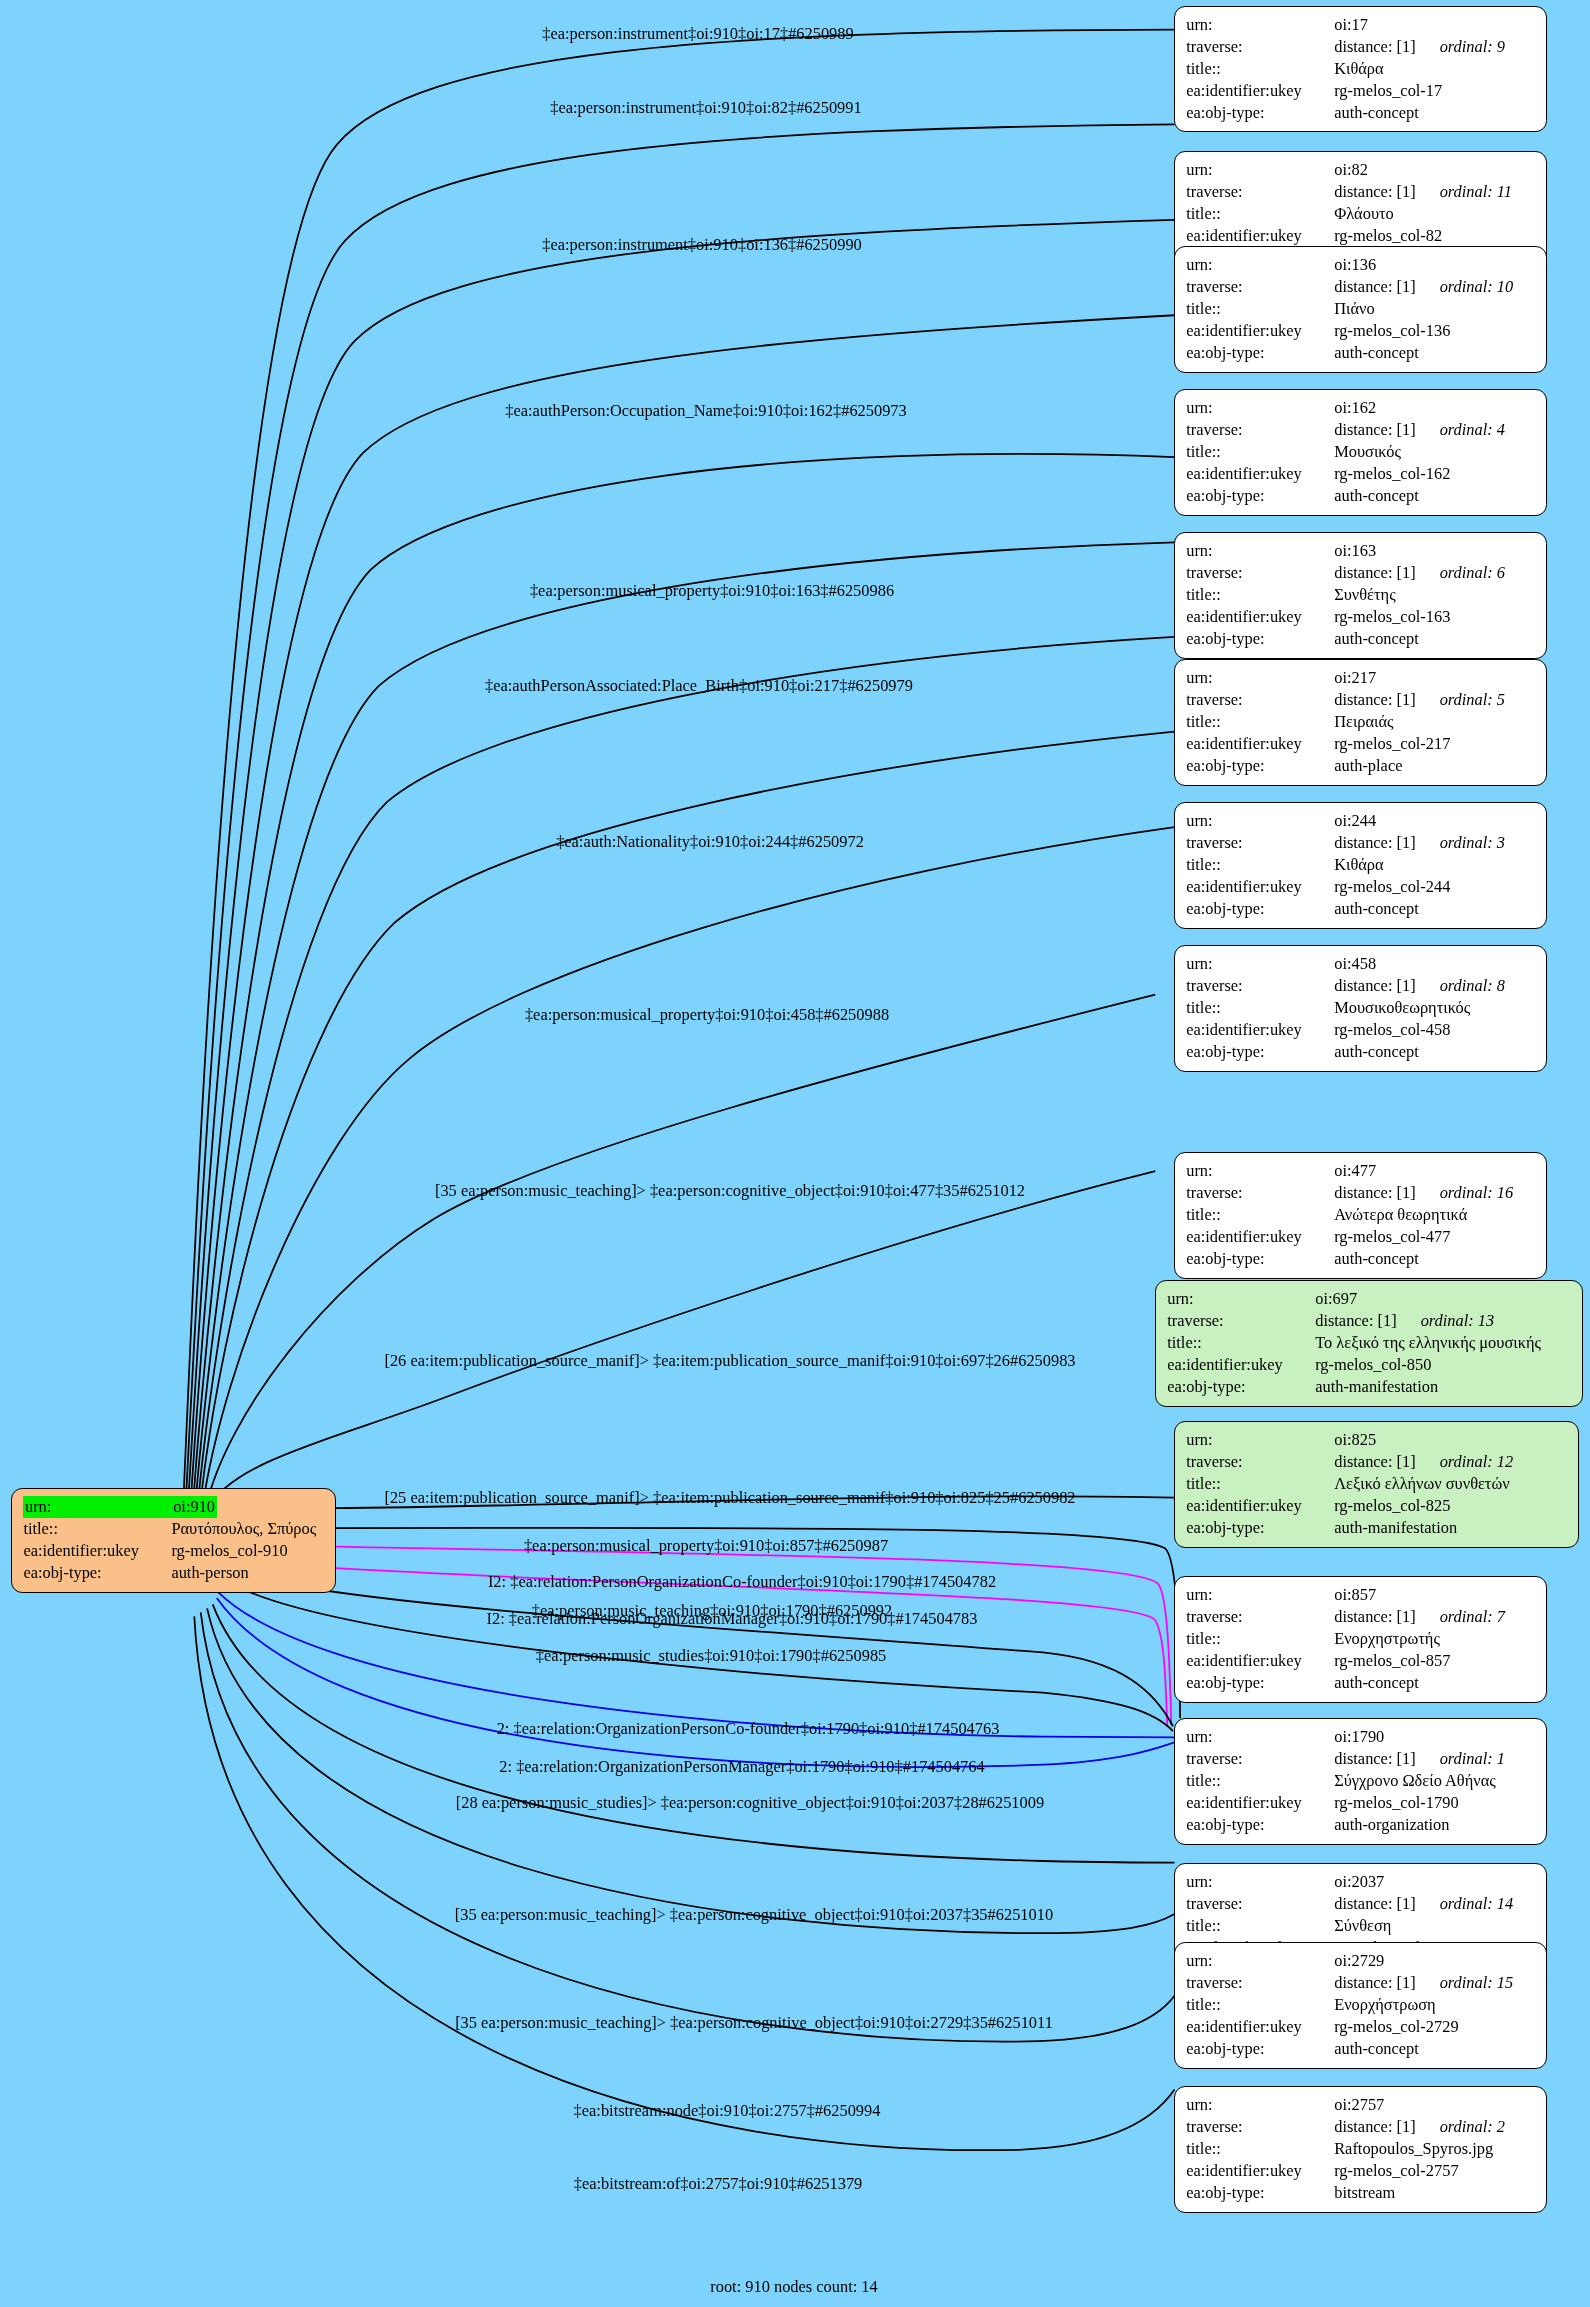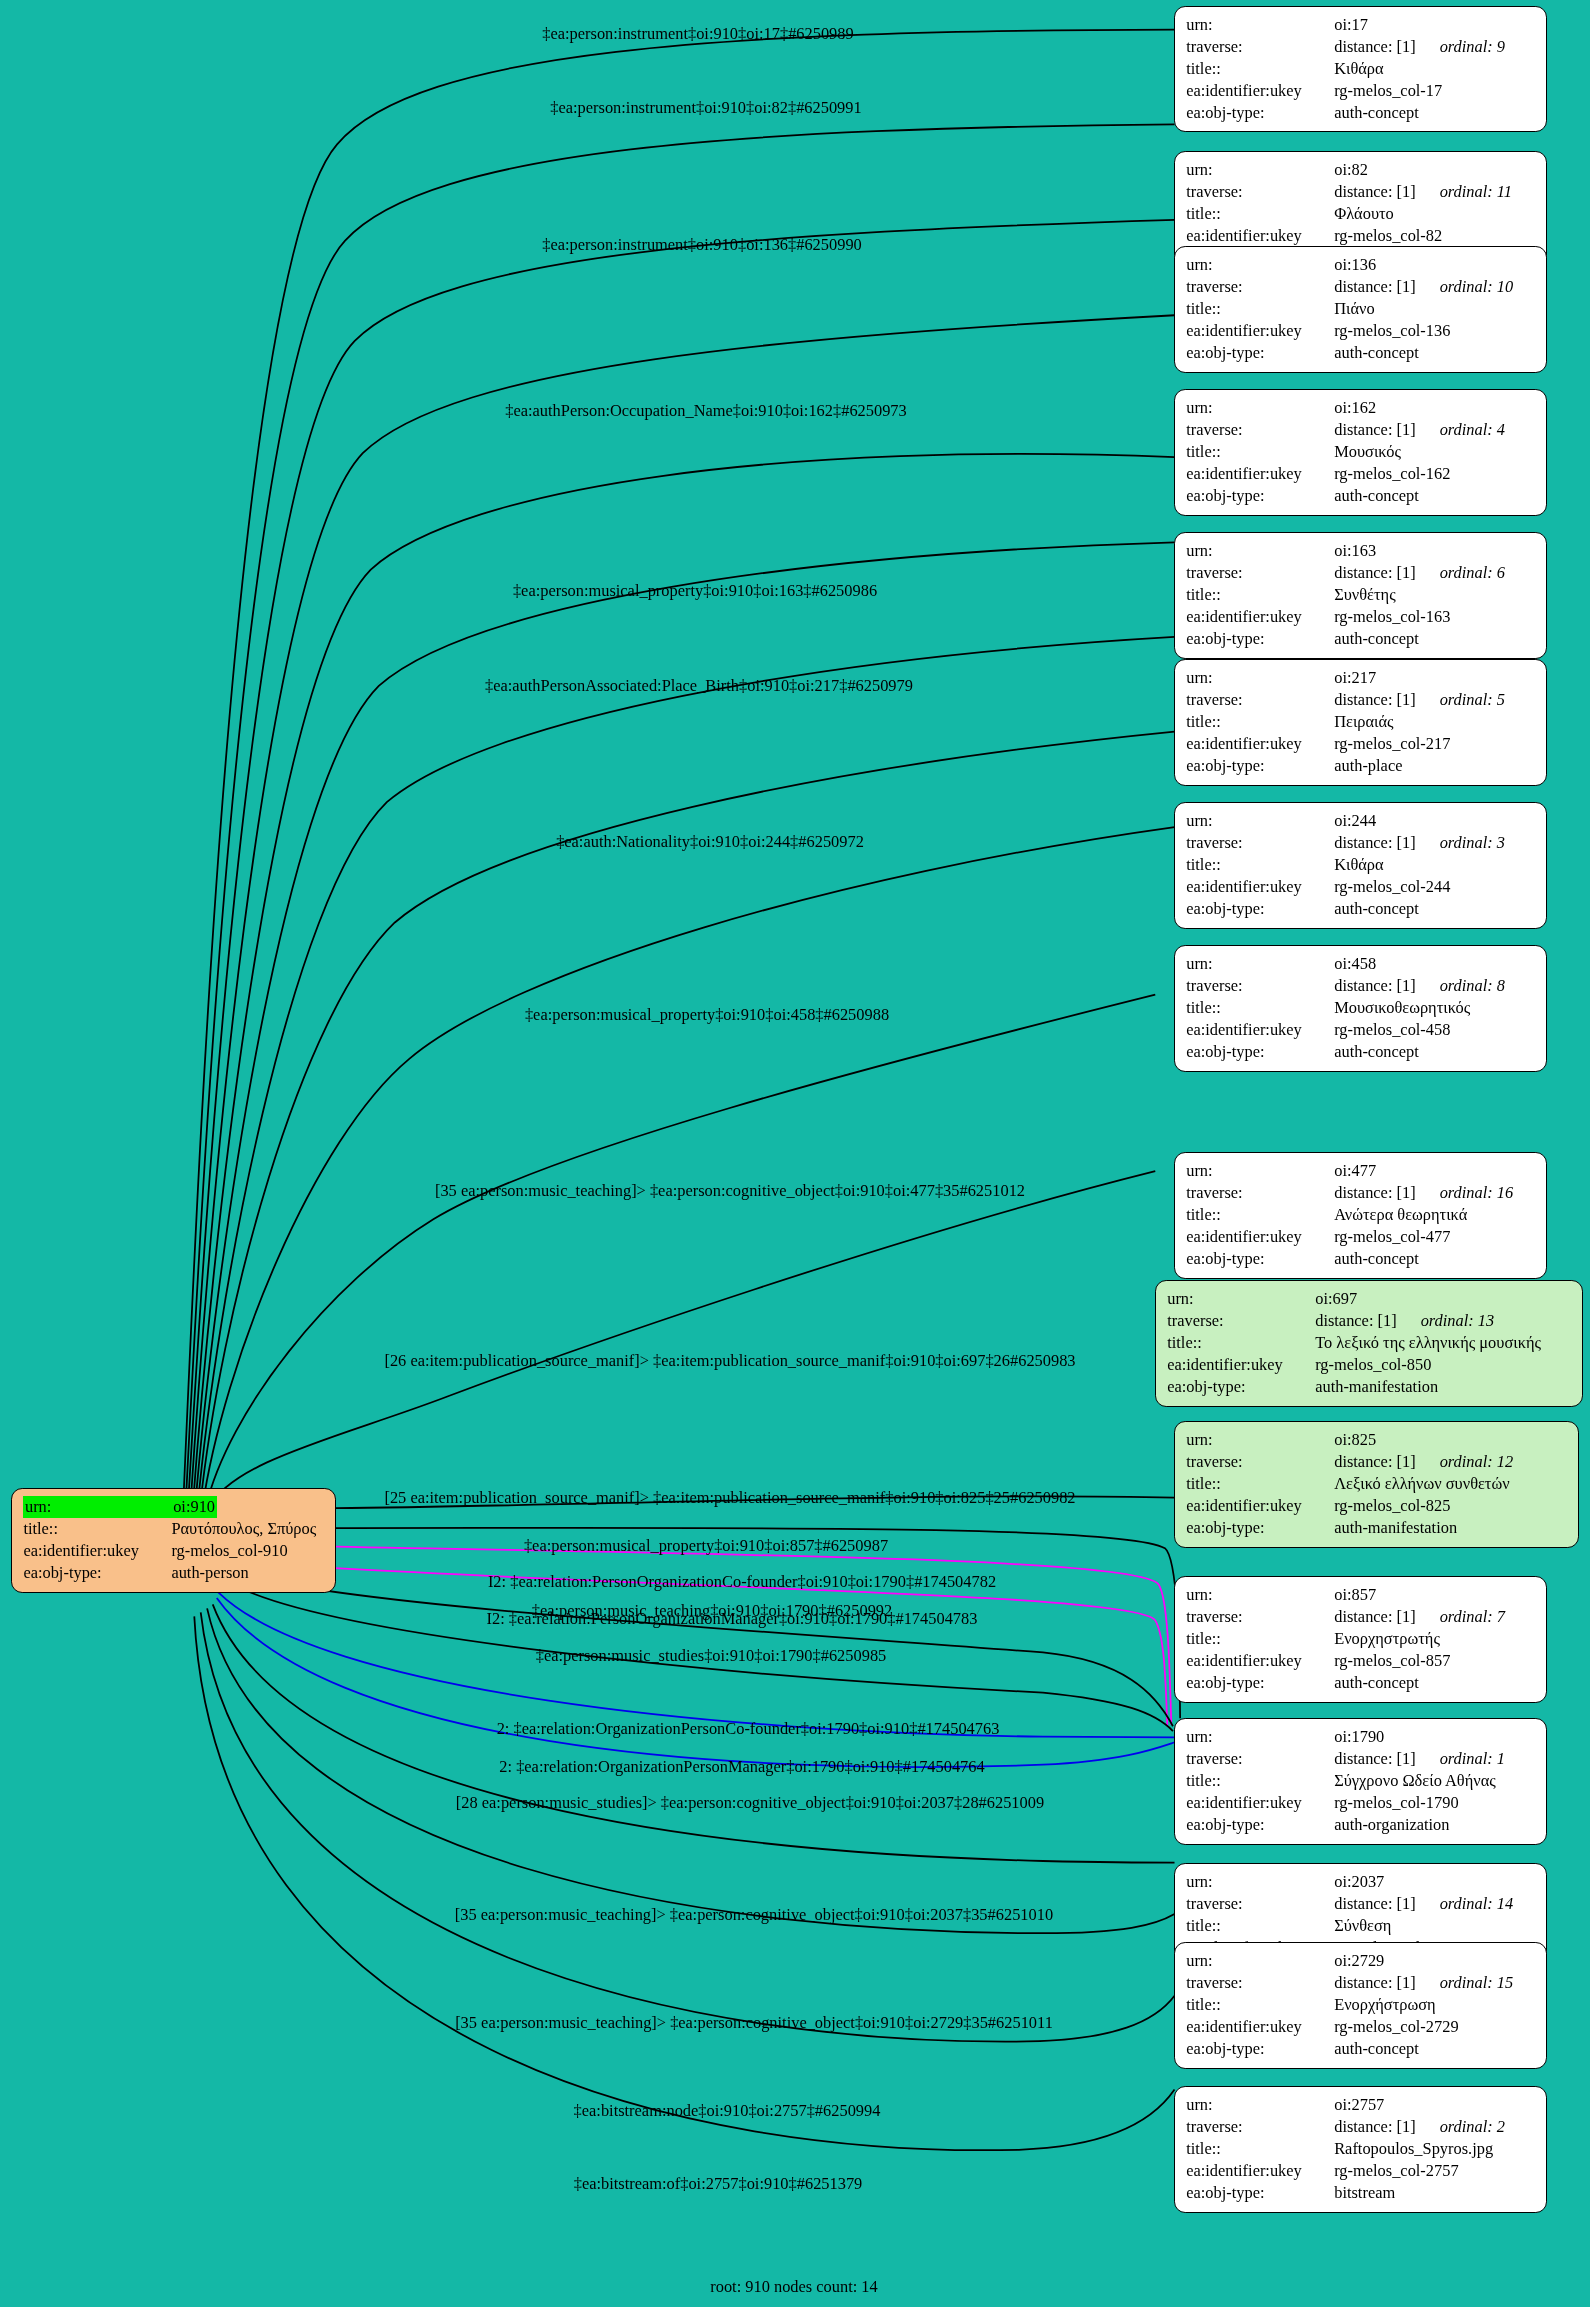--- a/index.html
+++ b/index.html
@@ -4,21 +4,21 @@
 <style>
   html, body {
     margin: 0;
     padding: 0;
     background: #ffffff;
   }
   #canvas {
     position: relative;
     width: 1591px;
     height: 2307px;
-    background: #14b8a6;
+    background: #7dd3fc;
     font-family: "Liberation Serif", "DejaVu Serif", serif;
     overflow: hidden;
   }
   
   #edges {
     position: absolute;
     left: 0; top: 0;
     width: 1591px;
     height: 2307px;
     pointer-events: none;
@@ -133,21 +133,21 @@
       <path d="M258,2005 C330,2330 900,2410 1300,2410 C1400,2410 1440,2400 1464,2386" stroke="#000000" marker-end="url(#ah-k)"></path>
       <path d="M250,2010 C300,2440 880,2550 1280,2545 C1390,2543 1440,2520 1464,2488" stroke="#000000" marker-end="url(#ah-k)"></path>
       <path d="M242,2015 C270,2560 860,2690 1270,2680 C1390,2676 1440,2640 1464,2605" stroke="#000000" marker-end="url(#ah-k)"></path>
     </g>
   </svg>
 
   <div class="elabel" style="left:698px; top:26px">‡ea:person:instrument‡oi:910‡oi:17‡#6250989</div>
   <div class="elabel" style="left:706px; top:100px">‡ea:person:instrument‡oi:910‡oi:82‡#6250991</div>
   <div class="elabel" style="left:702px; top:237px">‡ea:person:instrument‡oi:910‡oi:136‡#6250990</div>
   <div class="elabel" style="left:706px; top:403px">‡ea:authPerson:Occupation_Name‡oi:910‡oi:162‡#6250973</div>
-  <div class="elabel" style="left:695px; top:583px">‡ea:person:musical_property‡oi:910‡oi:163‡#6250986</div>
+  <div class="elabel" style="left:712px; top:583px">‡ea:person:musical_property‡oi:910‡oi:163‡#6250986</div>
   <div class="elabel" style="left:699px; top:678px">‡ea:authPersonAssociated:Place_Birth‡oi:910‡oi:217‡#6250979</div>
   <div class="elabel" style="left:710px; top:834px">‡ea:auth:Nationality‡oi:910‡oi:244‡#6250972</div>
   <div class="elabel" style="left:707px; top:1007px">‡ea:person:musical_property‡oi:910‡oi:458‡#6250988</div>
   <div class="elabel" style="left:730px; top:1183px">[35 ea:person:music_teaching]&gt; ‡ea:person:cognitive_object‡oi:910‡oi:477‡35#6251012</div>
   <div class="elabel" style="left:730px; top:1353px">[26 ea:item:publication_source_manif]&gt; ‡ea:item:publication_source_manif‡oi:910‡oi:697‡26#6250983</div>
   <div class="elabel" style="left:730px; top:1490px">[25 ea:item:publication_source_manif]&gt; ‡ea:item:publication_source_manif‡oi:910‡oi:825‡25#6250982</div>
   <div class="elabel" style="left:706px; top:1538px">‡ea:person:musical_property‡oi:910‡oi:857‡#6250987</div>
   <div class="elabel" style="left:742px; top:1574px">I2: ‡ea:relation:PersonOrganizationCo-founder‡oi:910‡oi:1790‡#174504782</div>
   <div class="elabel" style="left:732px; top:1611px">I2: ‡ea:relation:PersonOrganizationManager‡oi:910‡oi:1790‡#174504783</div>
   <div class="elabel" style="left:711px; top:1648px">‡ea:person:music_studies‡oi:910‡oi:1790‡#6250985</div>

